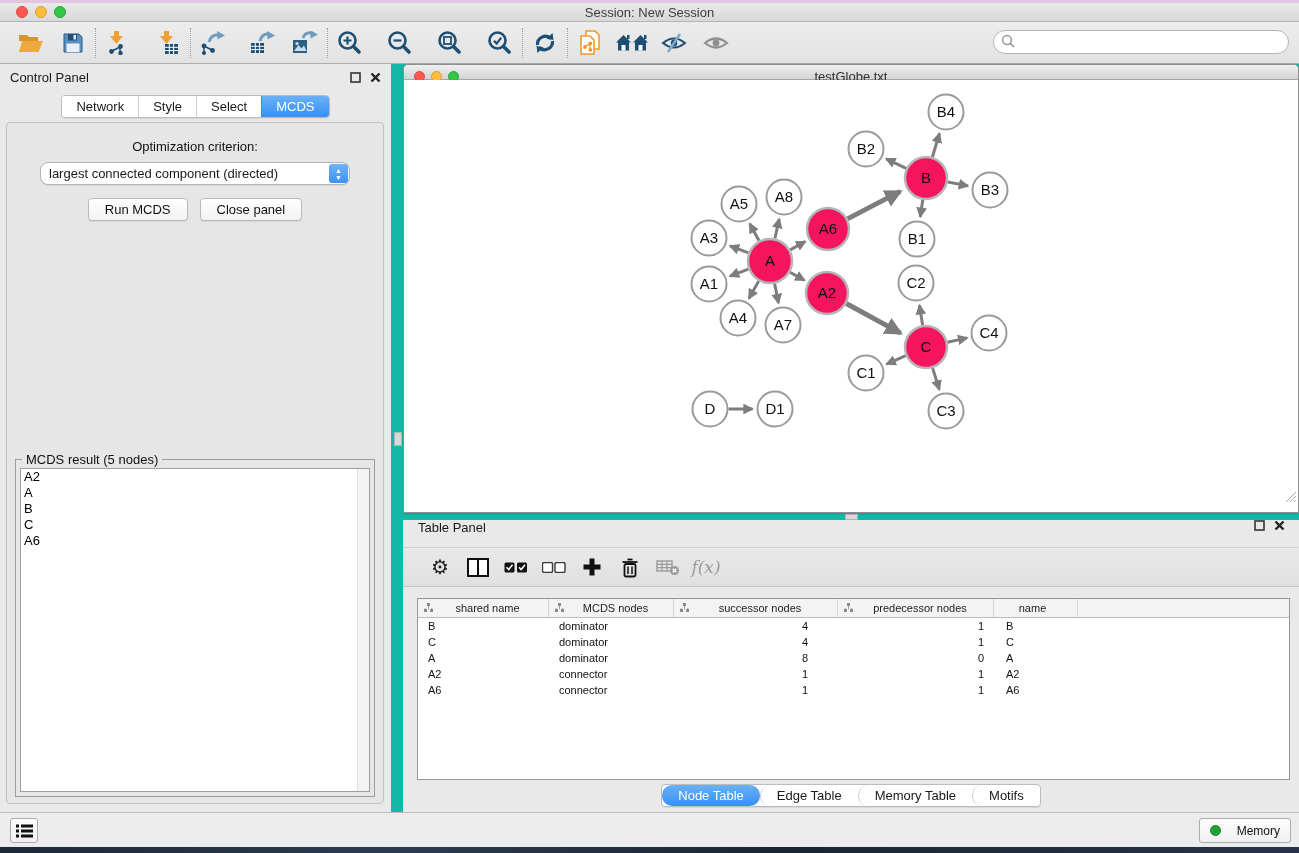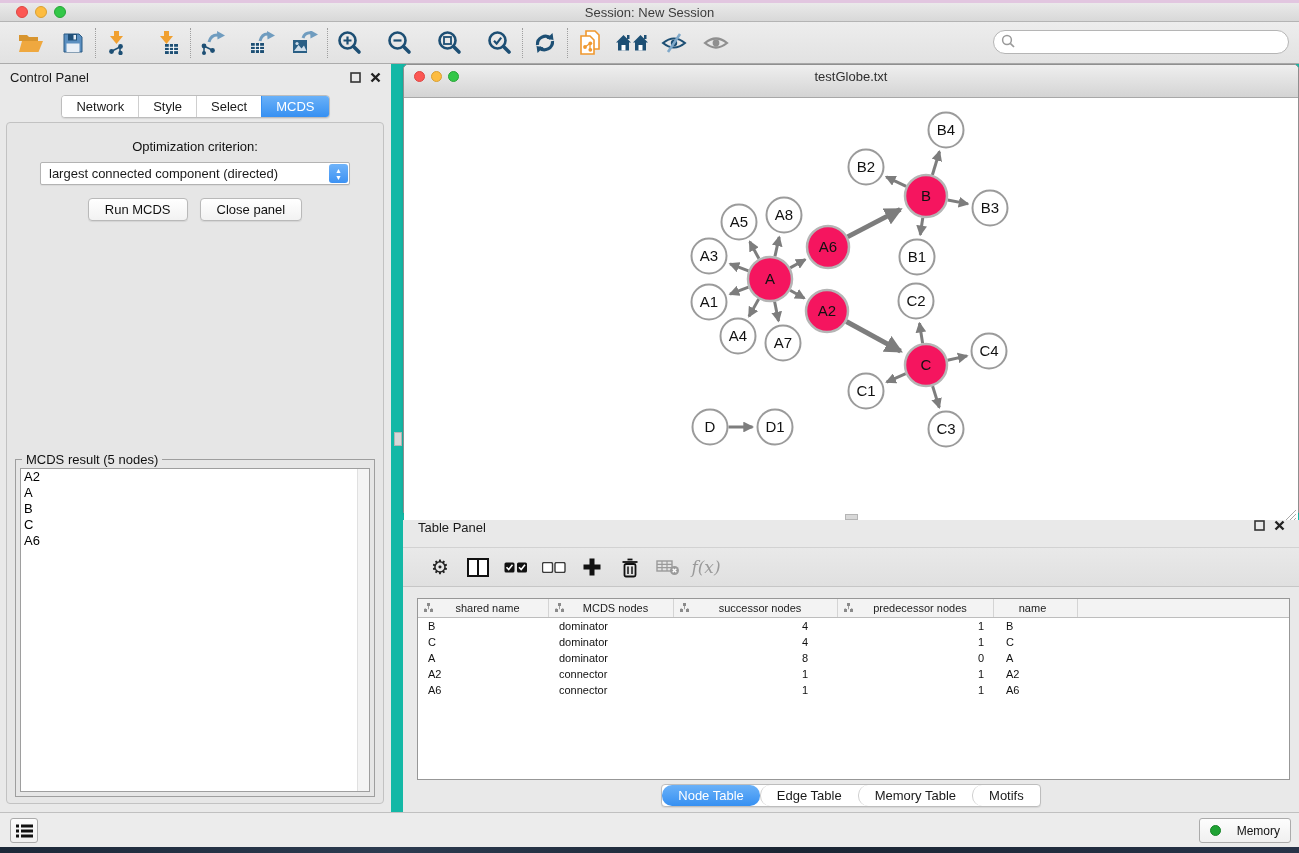--- a/index.html
+++ b/index.html
@@ -42,41 +42,41 @@
   .seg-control { display:flex; border:1px solid #bdbdbd; border-radius:4px; overflow:hidden; background:#fff;
     box-shadow:0 1px 1px rgba(0,0,0,0.08); }
   .seg { padding:3px 14px; font-size:13px; color:#1a1a1a; background:#fff; border-left:1px solid #cfcfcf; cursor:default; white-space:nowrap; }
   .seg:first-child { border-left:none; }
   .seg.selected { background:linear-gradient(#6ab1f8,#3690f2); color:#fff; border-left-color:#3690f2; }
 
   .cp-body { position:absolute; left:6px; right:7px; top:58px; bottom:8px;
     background:#e6e6e6; border:1px solid #c2c2c2; border-radius:4px; }
   .opt-label { text-align:center; margin-top:16px; font-size:13px; color:#111; }
   .combo { position:relative; margin:8px auto 0; width:310px; height:23px; background:#fff;
-    border:1px solid #b3b3b3; border-radius:2px; display:flex; align-items:center;
+    border:1px solid #b3b3b3; border-radius:8px; display:flex; align-items:center;
     padding-left:8px; font-size:13px; box-shadow:0 1px 1px rgba(0,0,0,0.06); }
   .combo-stepper { position:absolute; right:1px; top:1px; width:19px; height:19px; border-radius:3px;
     background:linear-gradient(#6fb3f9,#3d92f3); display:flex; flex-direction:column; align-items:center; justify-content:center; }
   .combo-stepper span { color:#fff; font-size:7px; line-height:7px; }
   .btn-row { display:flex; justify-content:center; gap:12px; margin-top:13px; }
   .mac-btn { background:linear-gradient(#ffffff,#f2f2f2); border:1px solid #b9b9b9; border-radius:4px;
     font-size:13px; padding:3px 16px; color:#111; box-shadow:0 1px 1px rgba(0,0,0,0.08);
     font-family:"Liberation Sans",sans-serif; cursor:default; }
 
   .group-box { position:absolute; left:8px; right:8px; top:336px; bottom:6px; border:1px solid #9e9e9e; }
   .group-title { position:absolute; left:6px; top:-8px; background:#e6e6e6; padding:0 4px; font-size:13px; color:#111; }
   .result-list { position:absolute; left:4px; right:4px; top:8px; bottom:4px; background:#fff;
     border:1px solid #9e9e9e; overflow:hidden; }
   .result-scroll { position:absolute; right:0; top:0; bottom:0; width:12px; background:#f4f4f4; border-left:1px solid #e0e0e0; }
   .result-item { font-size:13px; line-height:16px; padding-left:3px; color:#000; }
 
   
   .net-window { position:absolute; left:403px; top:64px; width:896px; height:449px;
     border:1px solid #8f8f8f; border-radius:5px 5px 0 0; background:#fff; box-shadow:0 1px 3px rgba(0,0,0,0.15); }
-  .net-titlebar { position:relative; height:33px; background:linear-gradient(#efefef,#d4d4d4);
+  .net-titlebar { position:relative; height:15px; background:linear-gradient(#efefef,#d4d4d4);
     border-bottom:1px solid #a8a8a8; border-radius:5px 5px 0 0; }
   .traffic.net { left:10px; top:6px; gap:6px; }
   .traffic.net .light { width:11px; height:11px; }
   .net-title { position:absolute; width:100%; top:4px; text-align:center; font-size:13px; color:#2f2f2f; }
   .net-canvas { position:relative; width:100%; height:424px; background:#fff; border-radius:0; overflow:hidden; }
   .resize-grip { position:absolute; right:2px; bottom:2px; width:13px; height:13px; }
   .splitter-v { position:absolute; left:394px; top:432px; width:8px; height:14px; background:#d8d8d8; border:1px solid #b5b5b5; }
   .splitter-h { position:absolute; left:845px; top:514px; width:13px; height:6px; background:#d8d8d8; border:1px solid #b5b5b5; }
 
   

